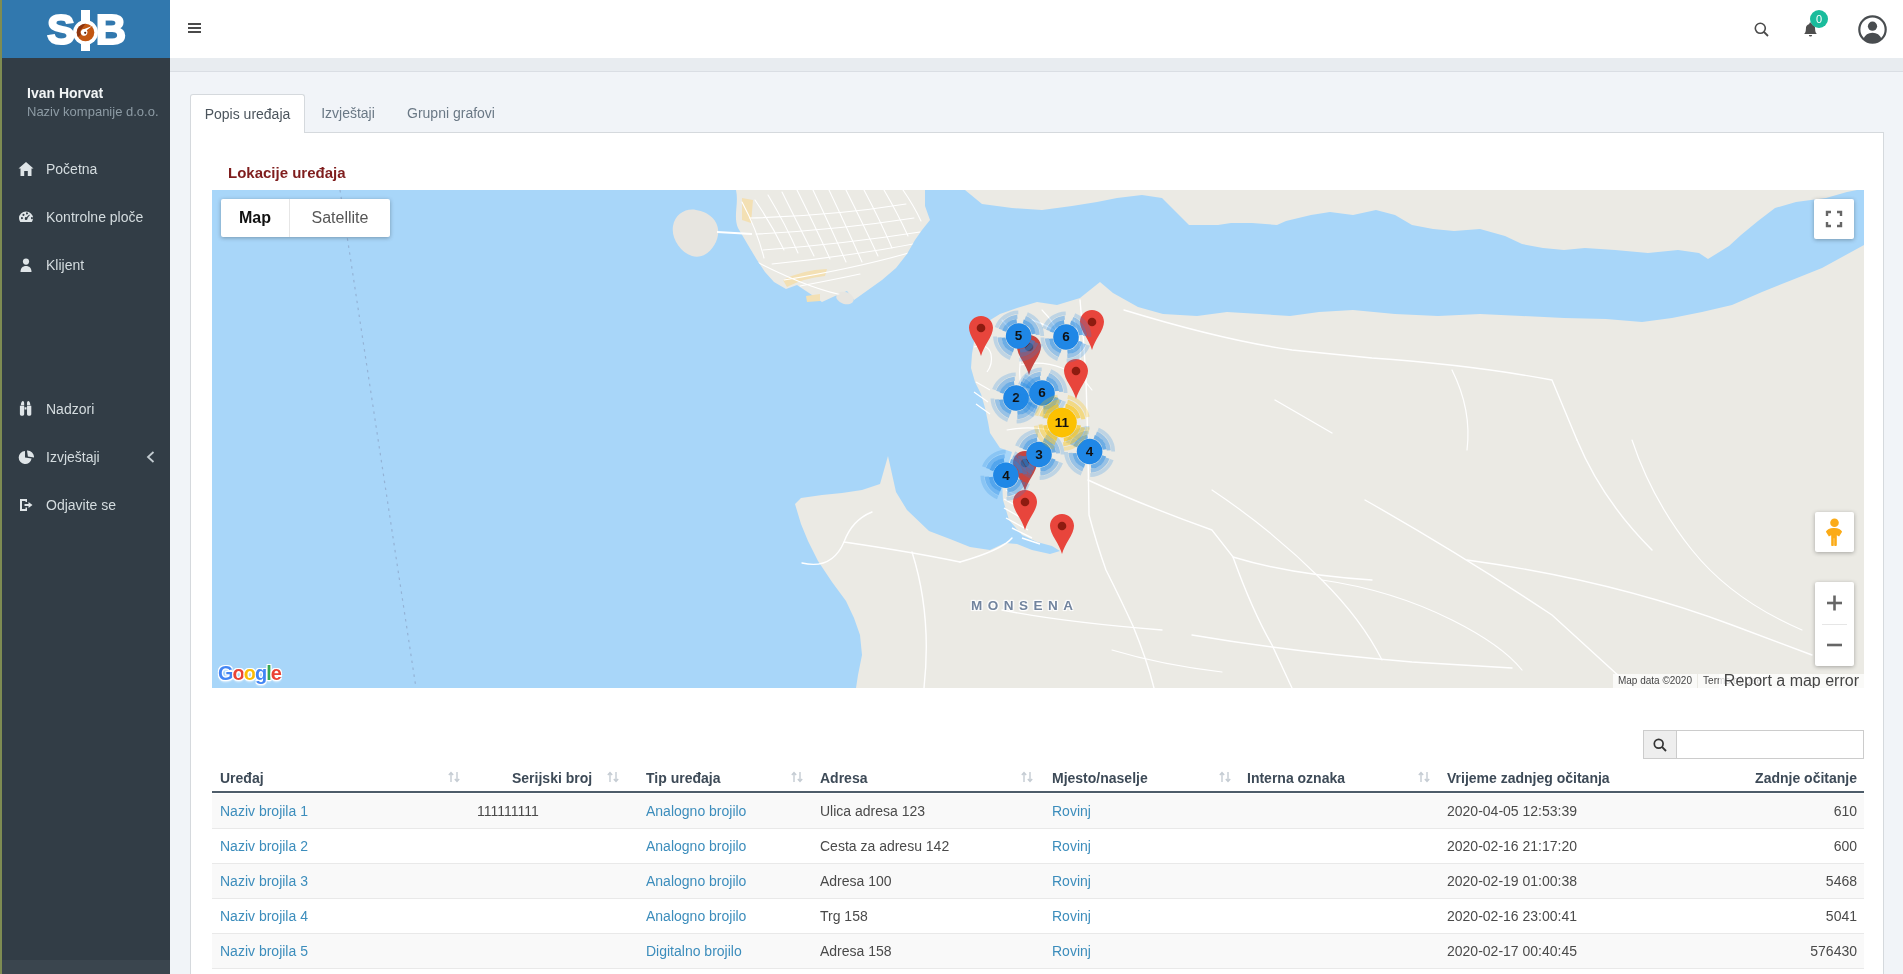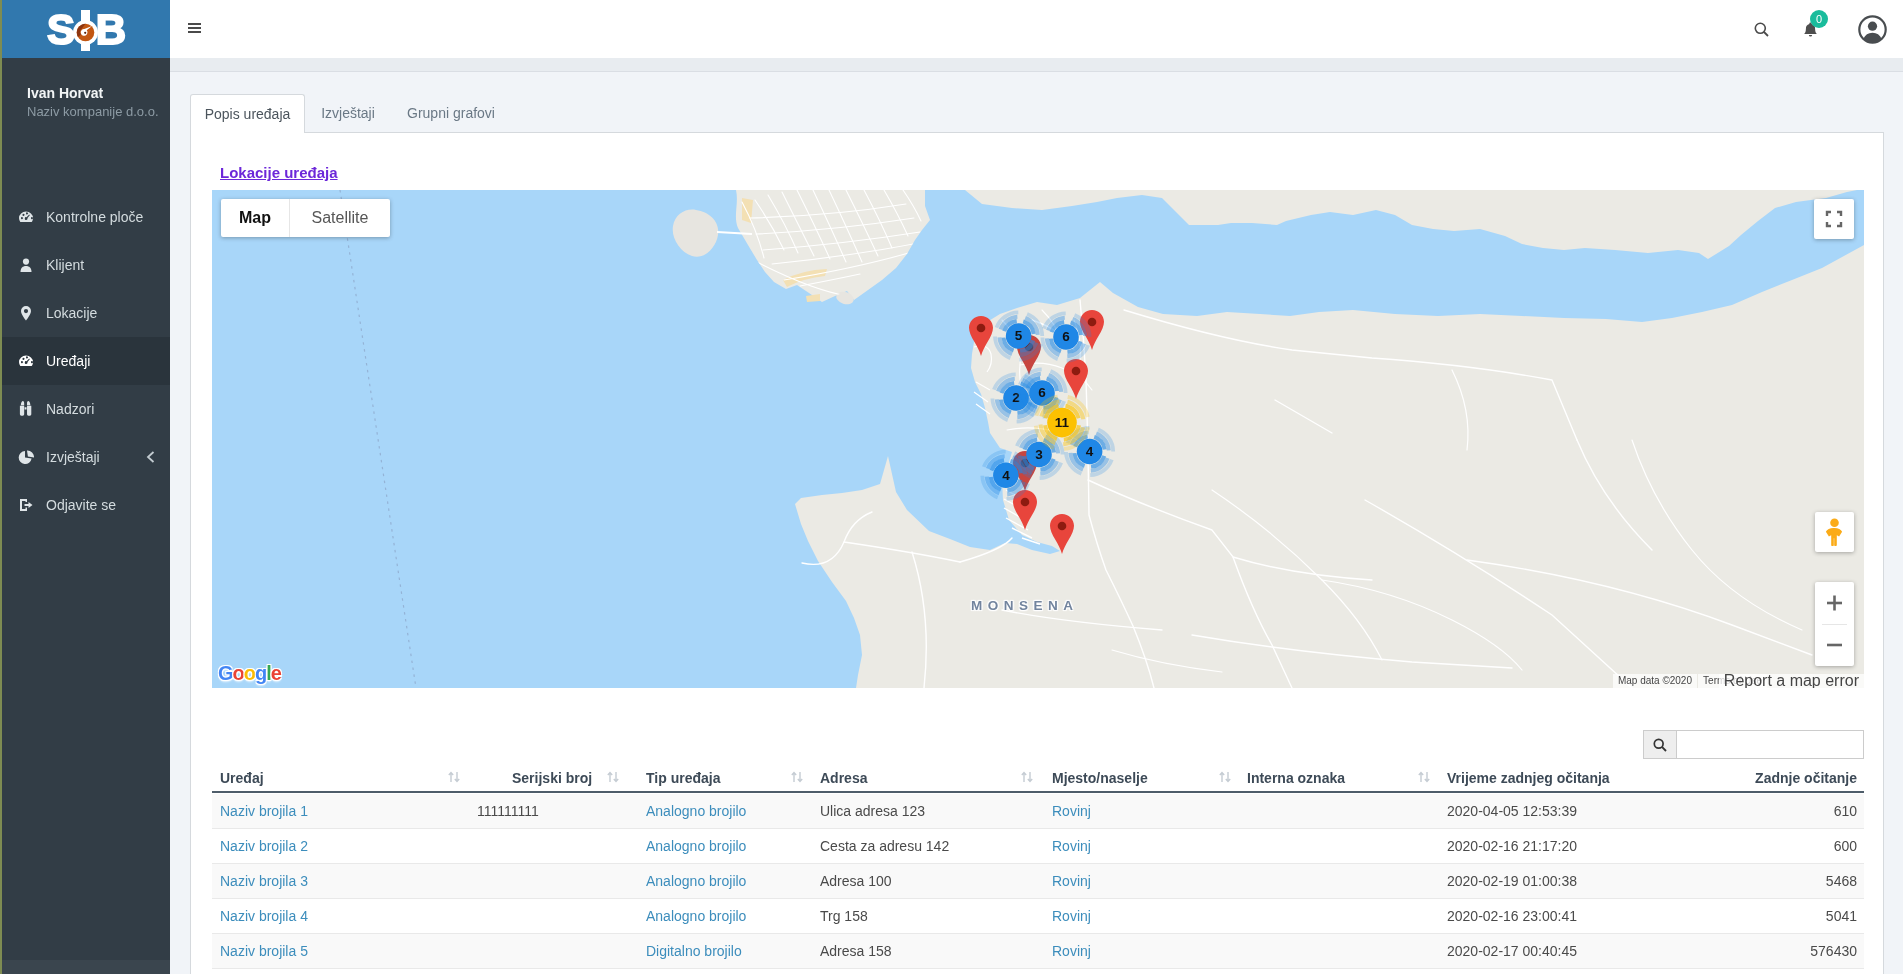--- a/index.html
+++ b/index.html
@@ -27,21 +27,21 @@
 #burger { left:188px; top:23px; width:13px; height:12px; z-index:31; }
 #burger div { height:2px; background:#4a4a4a; margin-bottom:2px; }
 #band { left:170px; top:58px; width:1733px; height:14px; background:#e8ecf0; border-bottom:1px solid #dadee4; z-index:5; }
 
 
 #panel { left:190px; top:133px; width:1694px; height:841px; background:#fff; border-left:1px solid #d5d9dd; border-right:1px solid #d5d9dd; z-index:1; }
 #tabline { left:190px; top:132px; width:1694px; height:1px; background:#d5d9dd; z-index:2; }
 #tab1 { left:190px; top:94px; width:115px; height:39px; background:#fff; border:1px solid #d5d9dd; border-bottom:none; border-radius:3px 3px 0 0; z-index:3; color:#4b545c; font-size:14px; text-align:center; line-height:38px; }
 .tabtxt { top:94px; height:39px; line-height:39px; font-size:14px; color:#6a7885; z-index:3; text-align:center; }
 
-#maptitle { left:220px; top:164px; font-size:15px; font-weight:bold; color:#6d28d9; z-index:4;text-decoration:underline; }
+#maptitle { left:228px; top:164px; font-size:15px; font-weight:bold; color:#7f1d1d; z-index:4; }
 
 #map { left:212px; top:190px; width:1652px; height:498px; z-index:4; overflow:hidden; background:#ebeae4; }
 
 
 .gbtn { position:absolute; background:#fff; box-shadow:0 1px 4px rgba(0,0,0,.3); }
 #mapsat { left:9px; top:9px; width:169px; height:38px; border-radius:2px; }
 #mapsat .b1 { position:absolute; left:0; top:0; width:69px; height:38px; font-size:16px; font-weight:bold; color:#111; text-align:center; line-height:38px; border-right:1px solid #e6e6e6; }
 #mapsat .b2 { position:absolute; left:69px; top:0; width:100px; height:38px; font-size:16px; color:#565656; text-align:center; line-height:38px; }
 #fsbtn { left:1602px; top:9px; width:40px; height:40px; border-radius:2px; }
 #pegman { left:1603px; top:322px; width:39px; height:40px; border-radius:2px; }
@@ -82,44 +82,38 @@
       <circle cx="85.5" cy="32.5" r="8.8" fill="#c25712"></circle>
       <path d="M85.5 23.7 a8.8 8.8 0 0 0 -7.6 13.2 l3 -2.2 a5 5 0 0 1 1.2 -6.4 z" fill="#7e2d10" opacity="0.8"></path>
       <path d="M92 26 L86.7 30.2 a3.4 3.4 0 1 1 -2.4 -1.2 z" fill="#fff"></path>
       <circle cx="85.2" cy="32.8" r="1.1" fill="#5d2008"></circle>
     </svg>
   </div>
   <div id="sidebar" class="abs">
     <div class="abs uname">Ivan Horvat</div>
     <div class="abs ucomp">Naziv kompanije d.o.o.</div>
   </div>
+  <div class="abs mi" style="top:145px;">
+      <svg class="ic" viewBox="0 0 16 16">
+        <path fill="#dfe5e8" d="M8 1 L0.5 7.5 H2.5 V15 H6.2 V10 H9.8 V15 H13.5 V7.5 H15.5 Z"></path>
+      </svg>
+      <span class="txt">Početna</span>
+    </div>
   <div class="abs mi" style="top:193px;">
       <svg class="ic" viewBox="0 0 16 16">
         <path fill="#dfe5e8" d="M8 2.5 a7 6.5 0 0 1 7 6.5 c0 1.6-.5 2.9-1.3 4 H2.3 A7.2 7.2 0 0 1 1 9 a7 6.5 0 0 1 7-6.5z M3 9.2 a1 1 0 1 0 0-.1z M4.5 5.9 a1 1 0 1 0 0-.1z M8 4.5 a1 1 0 1 0 0-.1z M13 9.2 a1 1 0 1 0 0-.1z M11.2 5.6 L8.6 8.2 a1.4 1.4 0 1 0 .9 .9 l2.3-2.9z"></path>
       </svg>
       <span class="txt">Kontrolne ploče</span>
     </div>
   <div class="abs mi" style="top:241px;">
       <svg class="ic" viewBox="0 0 16 16">
         <circle cx="8" cy="4.6" r="3.1" fill="#dfe5e8"></circle>
         <path fill="#dfe5e8" d="M2.5 15 c0-4 2.2-6 5.5-6 s5.5 2 5.5 6 z"></path>
       </svg>
       <span class="txt">Klijent</span>
-    </div>
-  <div class="abs mi" style="top:289px;">
-      <svg class="ic" viewBox="0 0 16 16">
-        <path fill="#dfe5e8" d="M8 1 a5 5 0 0 1 5 5 c0 3.6-5 9.5-5 9.5 S3 9.6 3 6 a5 5 0 0 1 5-5z M8 4 a2.1 2.1 0 1 0 0 4.2 a2.1 2.1 0 0 0 0-4.2z"></path>
-      </svg>
-      <span class="txt">Lokacije</span>
-    </div>
-  <div class="abs mi active" style="top:337px;">
-      <svg class="ic" viewBox="0 0 16 16">
-        <path fill="#fff" d="M8 2.5 a7 6.5 0 0 1 7 6.5 c0 1.6-.5 2.9-1.3 4 H2.3 A7.2 7.2 0 0 1 1 9 a7 6.5 0 0 1 7-6.5z M3 9.2 a1 1 0 1 0 0-.1z M4.5 5.9 a1 1 0 1 0 0-.1z M8 4.5 a1 1 0 1 0 0-.1z M13 9.2 a1 1 0 1 0 0-.1z M11.2 5.6 L8.6 8.2 a1.4 1.4 0 1 0 .9 .9 l2.3-2.9z"></path>
-      </svg>
-      <span class="txt">Uređaji</span>
     </div>
   <div class="abs mi" style="top:385px;">
       <svg class="ic" viewBox="0 0 16 16">
         <path fill="#dfe5e8" d="M2 6 h4.5 v9 a1.5 1.5 0 0 1-1.5 1.5 h-1.5 A1.5 1.5 0 0 1 2 15z M9.5 6 H14 v9 a1.5 1.5 0 0 1-1.5 1.5 H11 A1.5 1.5 0 0 1 9.5 15z M3 5.5 c0-2 .8-4.5 2-4.5 s1.5 1 1.5 2.5 V5.5z M13 5.5 c0-2-.8-4.5-2-4.5 s-1.5 1-1.5 2.5 V5.5z M7 7.5 h2 V10 H7z" transform="scale(0.95) translate(0,-1)"></path>
       </svg>
       <span class="txt">Nadzori</span>
     </div>
   <div class="abs mi" style="top:433px;">
       <svg class="ic" viewBox="0 0 16 16">
         <path fill="#dfe5e8" d="M7 2 A6.5 6.5 0 1 0 13.6 9.6 L7 8.4 z M9 1.5 l.9 6.1 6.1 .9 A6.6 6.6 0 0 0 9 1.5z"></path>

